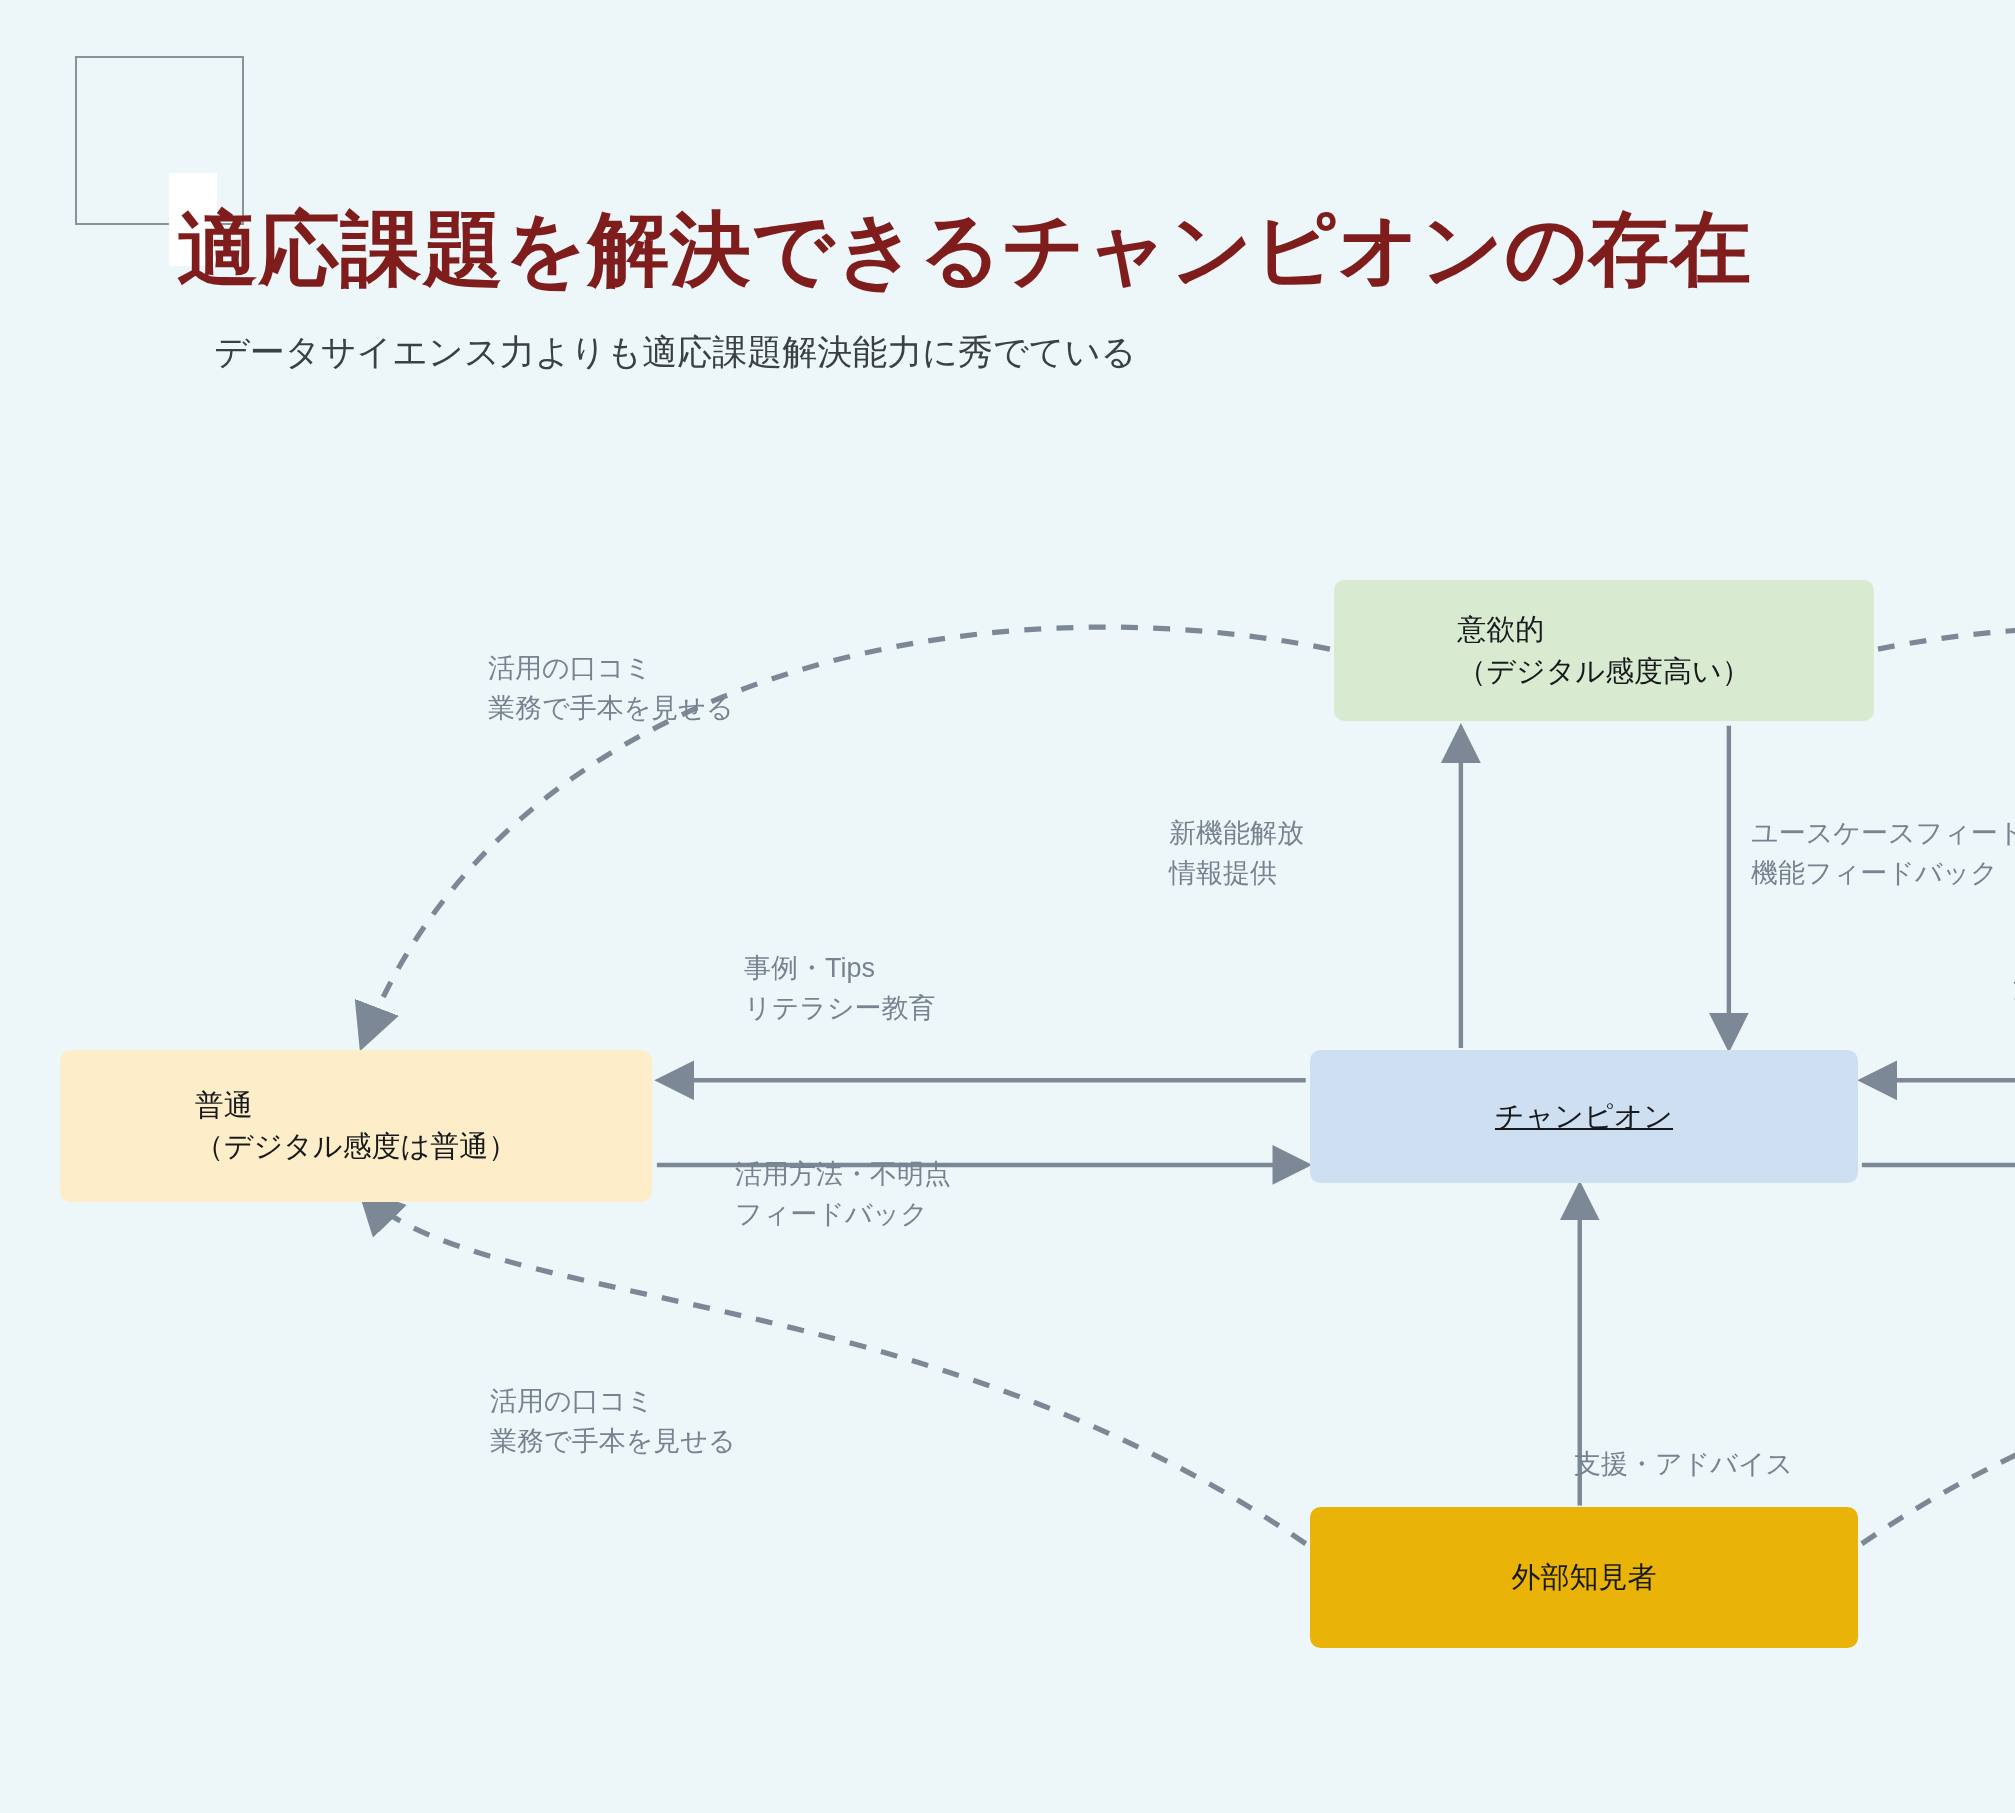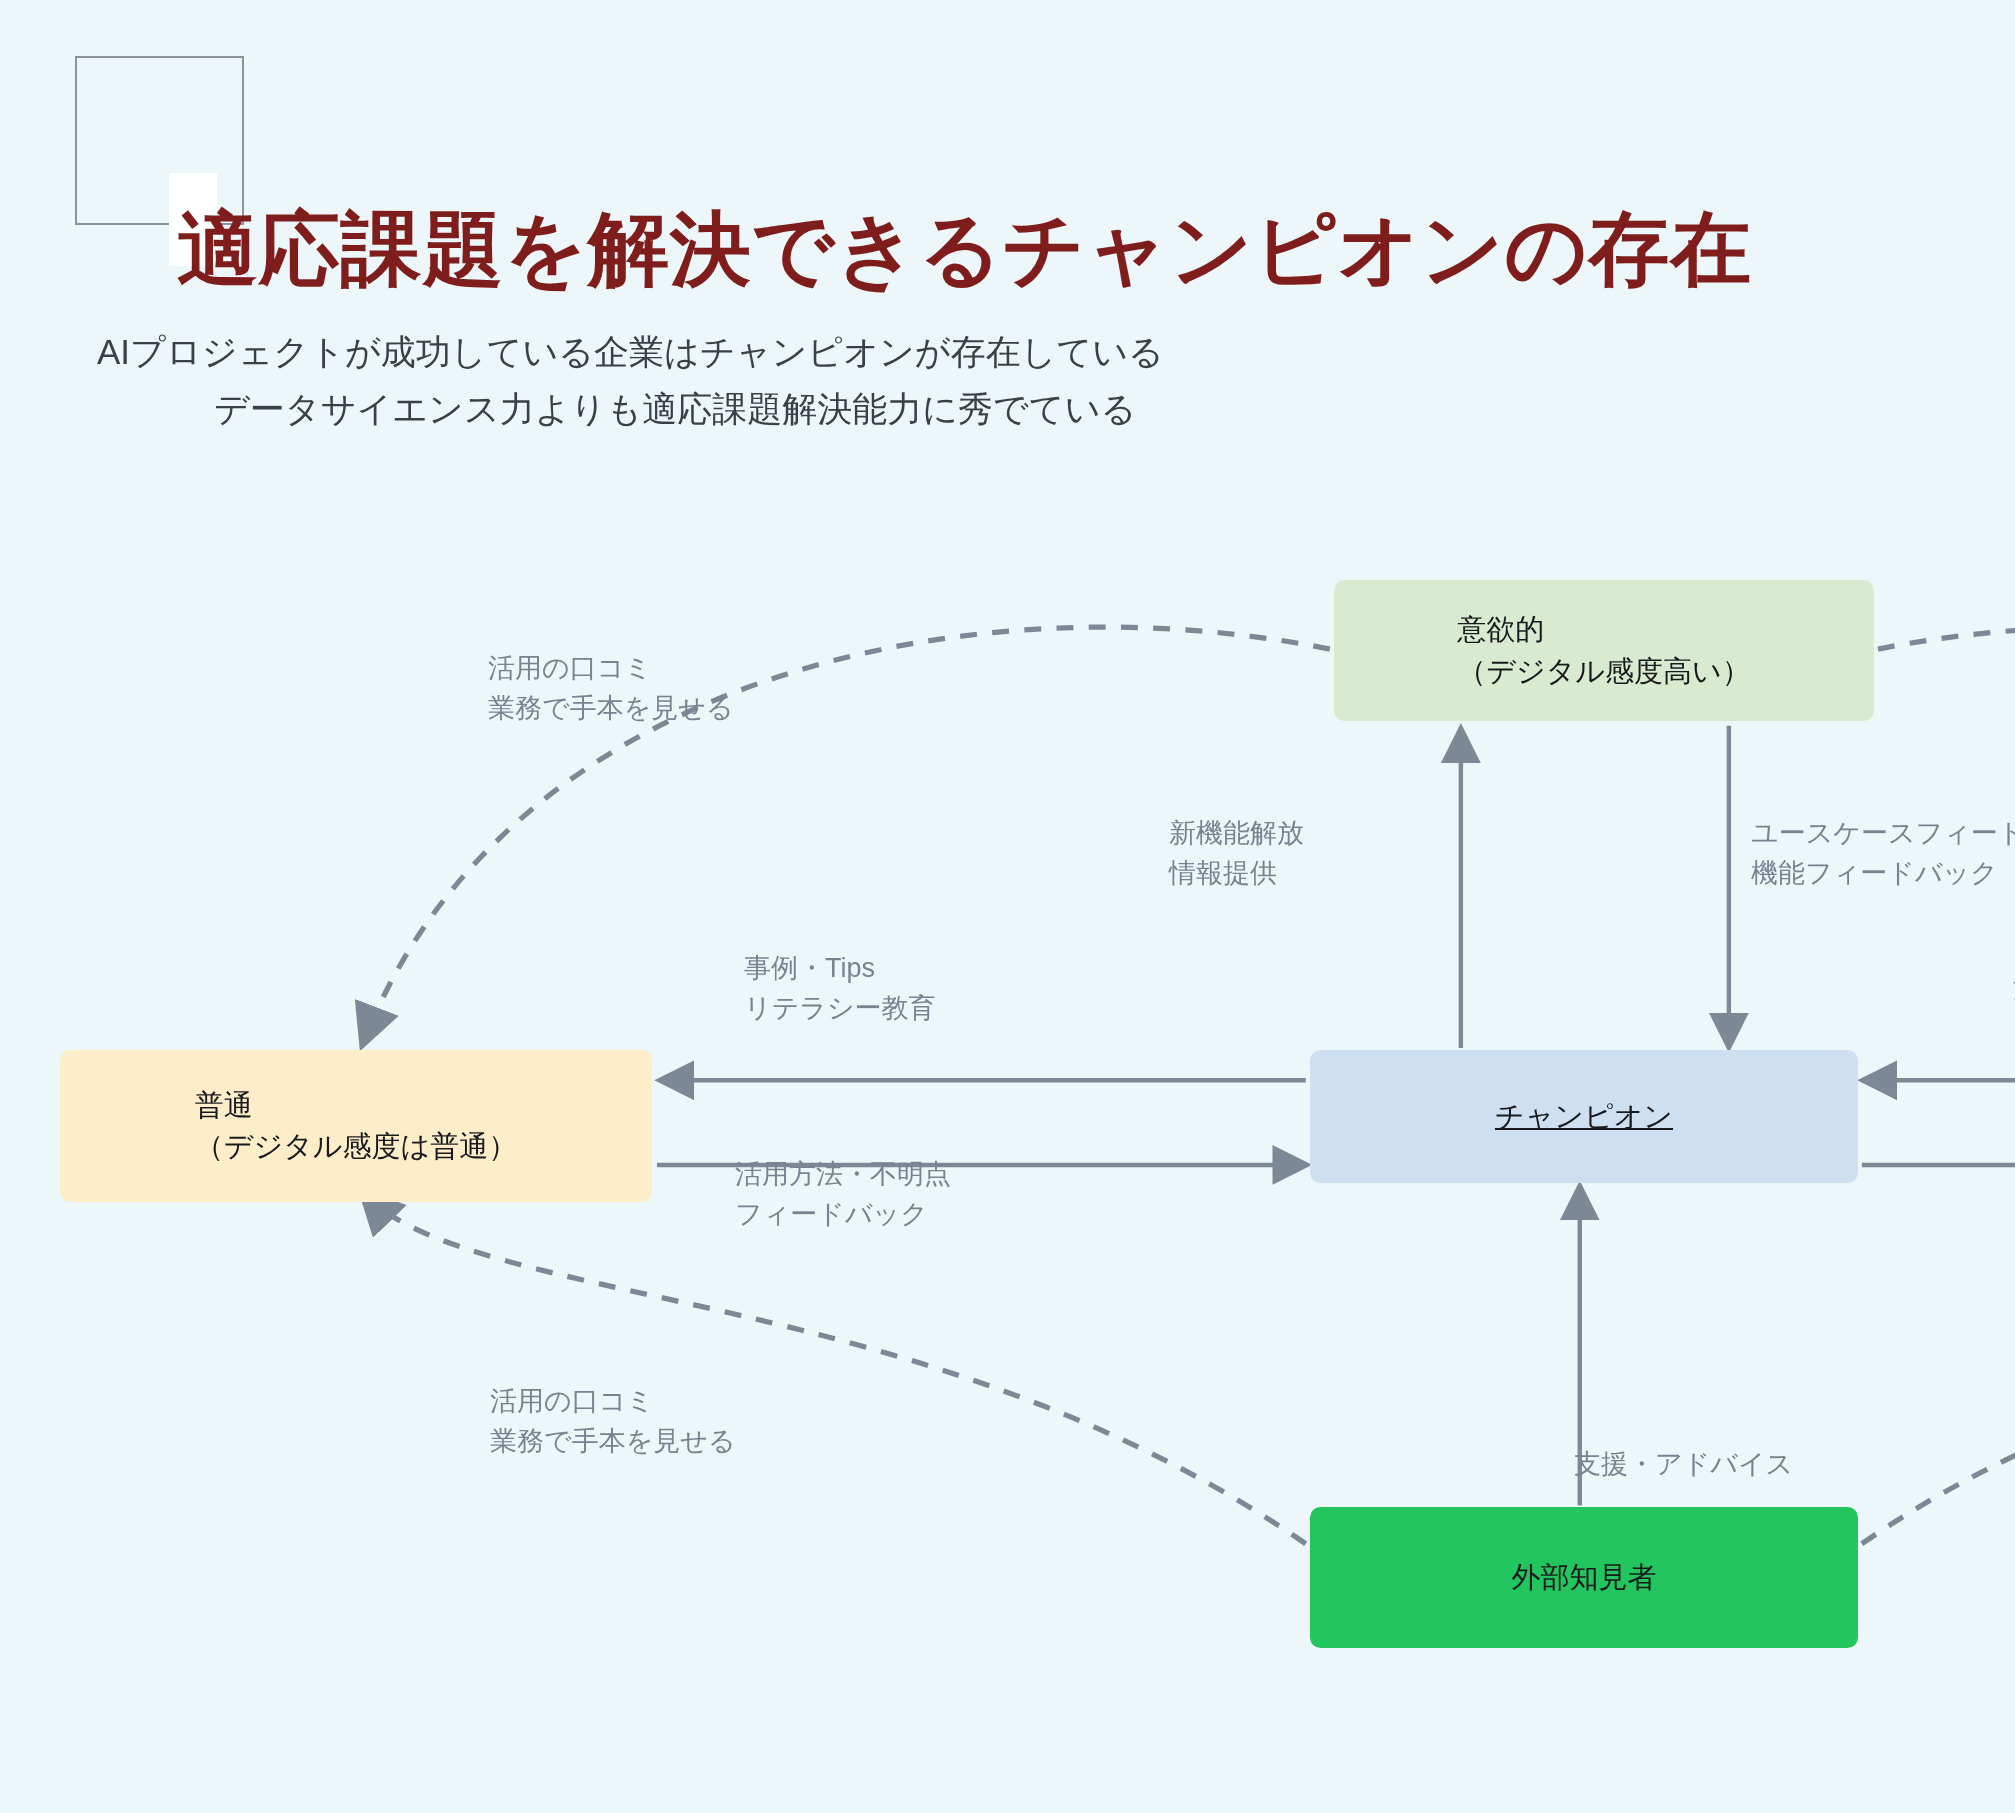--- a/index.html
+++ b/index.html
@@ -31,37 +31,36 @@
   .subtitle .l2{display:block;padding-left:117px;}
   .node{
     position:absolute;border-radius:10.5px;
     display:flex;align-items:center;justify-content:center;
     text-align:left;color:#17191c;font-size:29px;line-height:1.42;
     white-space:pre-line;
   }
   #node-top   {left:1334px;top:580px;width:540px;height:141px;background:#d8ead0;}
   #node-left  {left:60px; top:1050px;width:592px;height:152px;background:#fdeec9;}
   #node-center{left:1310px;top:1050px;width:548px;height:133px;background:#cfdff2;text-decoration:underline;}
-  #node-bottom{left:1310px;top:1507px;width:548px;height:141px;background:#22c55e;}
+  #node-bottom{left:1310px;top:1507px;width:548px;height:141px;background:#eab308;}
 
   .edge-label{
     position:absolute;color:#788391;font-size:27px;line-height:1.47;
     white-space:pre-line;
   }
   svg.wires{position:absolute;left:0;top:0;width:3224px;height:1814px;pointer-events:none;}
 </style>
 </head>
 <body>
 
 <div class="deco-square"></div>
 <div class="title-mask"></div>
 <h1 class="page-title">適応課題を解決できるチャンピオンの存在</h1>
 
 <div class="subtitle">
-  <span>AIプロジェクトが成功している企業はチャンピオンが存在している</span>
   <span class="l2">データサイエンス力よりも適応課題解決能力に秀でている</span>
 </div>
 
 <svg class="wires" viewBox="0 0 8000 4500">
   <defs>
     <marker id="ah" markerWidth="9" markerHeight="9" refX="7.5" refY="4.5" orient="auto">
       <path d="M0,0 L9,4.5 L0,9 z" fill="#7d8897"></path>
     </marker>
     <marker id="ahd" markerWidth="9" markerHeight="9" refX="7.5" refY="4.5" orient="auto">
       <path d="M0,0 L9,4.5 L0,9 z" fill="#7d8897"></path>

